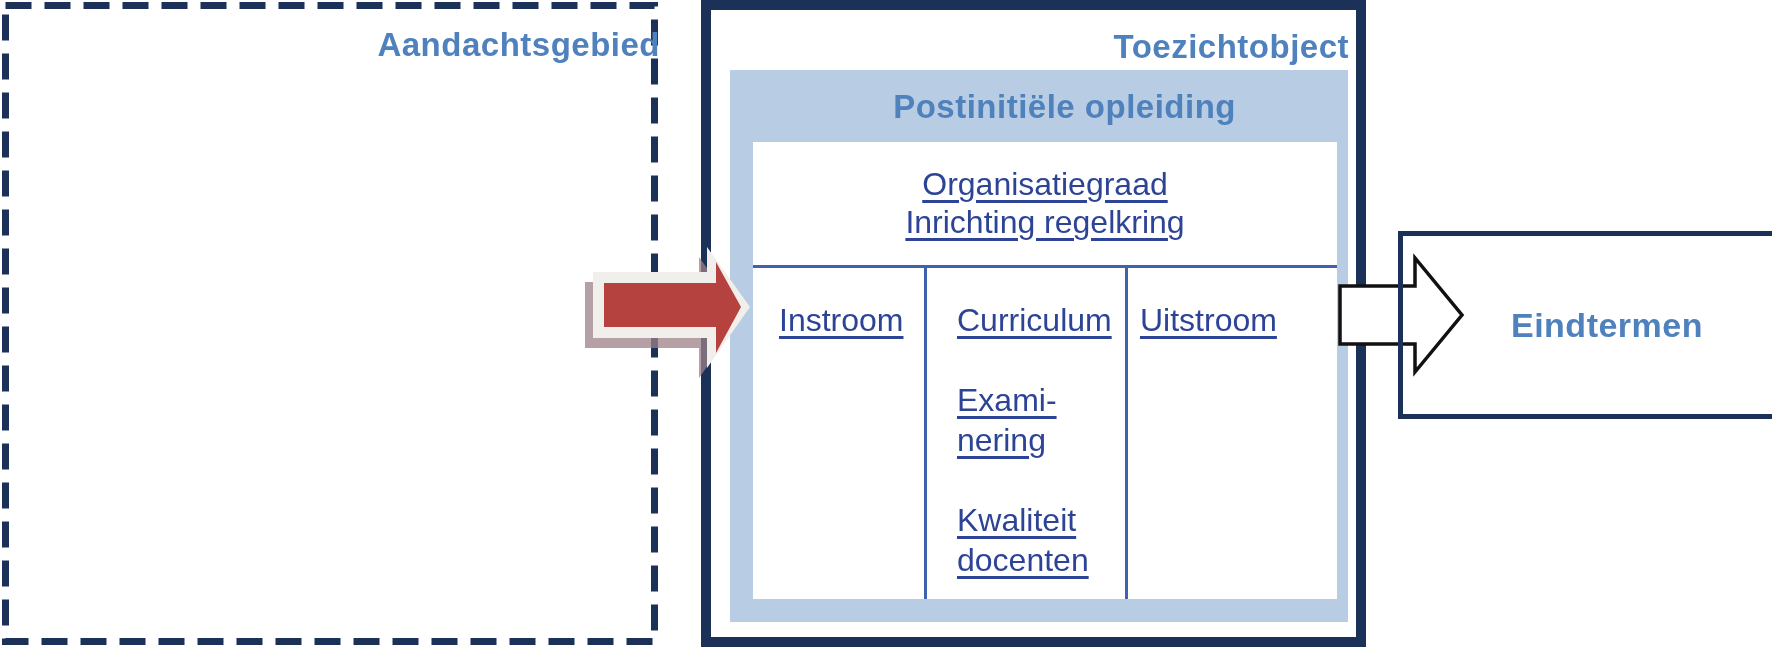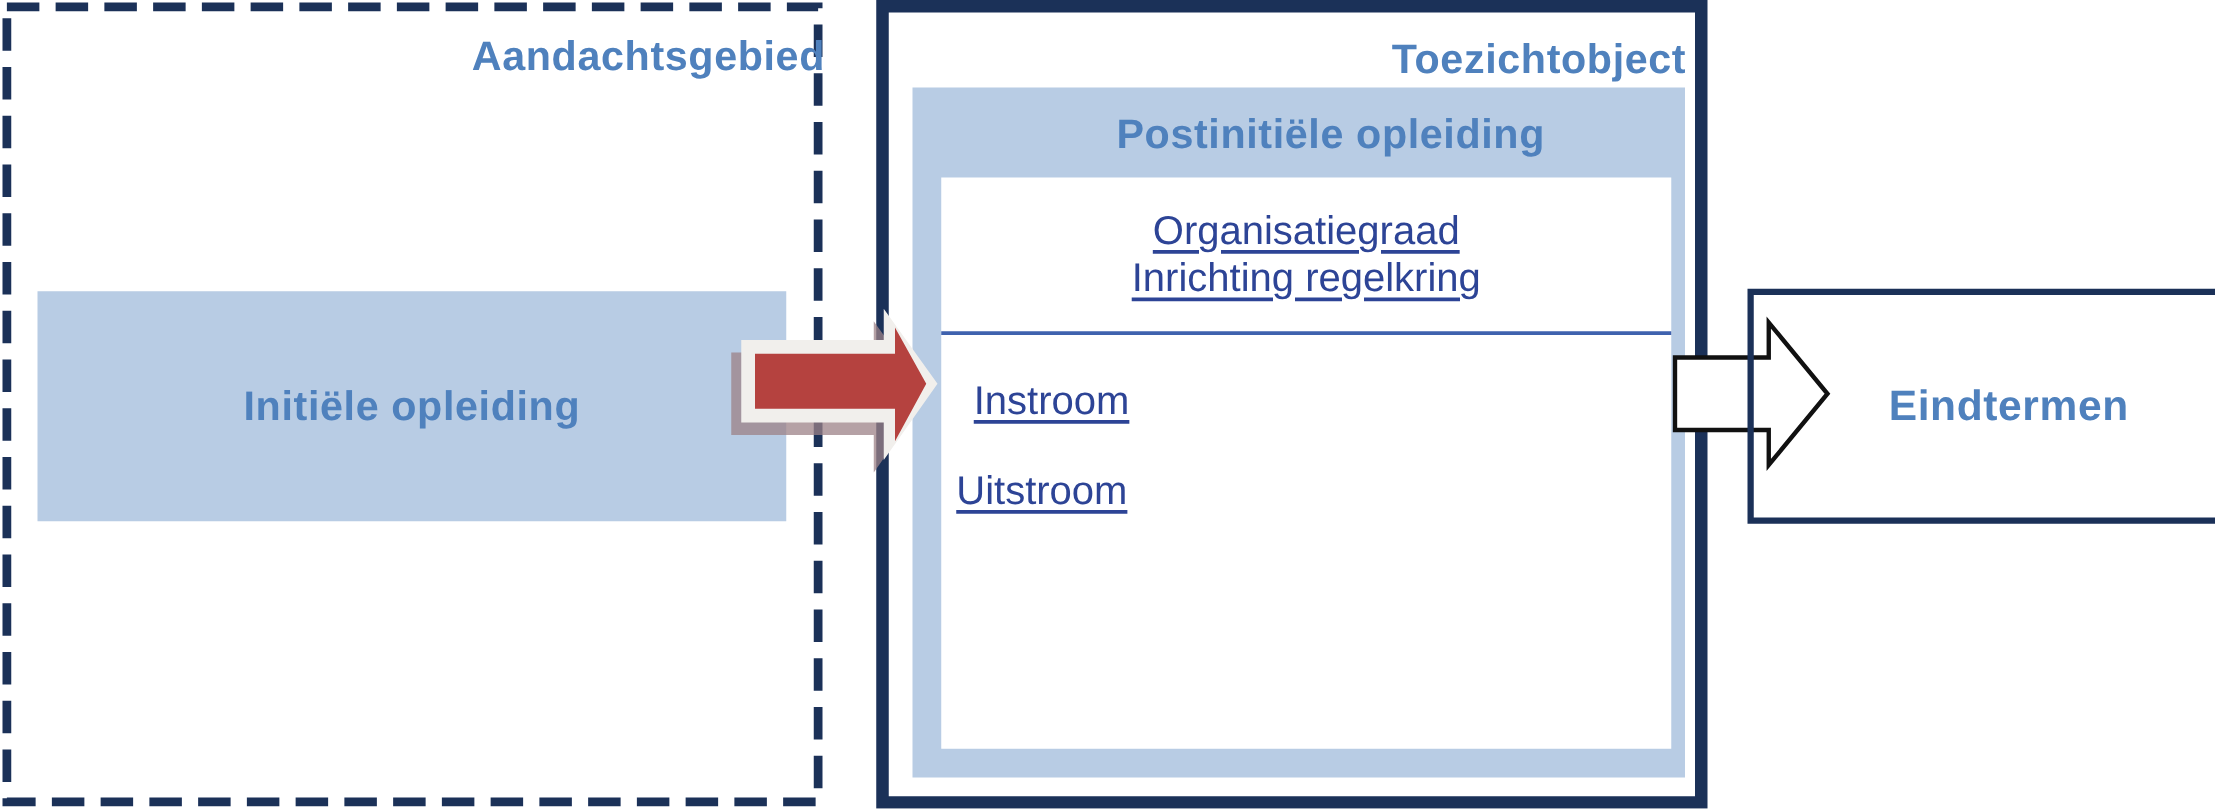--- a/index.html
+++ b/index.html
@@ -32,21 +32,21 @@
     display:flex;flex-direction:column;box-sizing:border-box;
   }
   #top-section{
     height:126px;box-sizing:border-box;border-bottom:3px solid #3f62ae;
     padding-top:23px;text-align:center;
   }
   .navlink{
     color:#2d4496;font-size:32px;line-height:38px;
     text-decoration:underline;text-decoration-thickness:2.5px;text-underline-offset:5px;text-align:center;
   }
-  #columns{flex:1;display:flex;flex-direction:column;}
+  #columns{flex:1;display:flex;flex-direction:row;}
   .col{box-sizing:border-box;padding-top:32px;}
   #col-1{width:171px;padding-left:26px;}
   #col-2{width:204px;padding-left:30px;border-left:3px solid #3f62ae;border-right:3px solid #3f62ae;}
   #col-3{flex:1;padding-left:12px;}
   .line{min-height:40px;line-height:40px;font-size:32px;color:#2d4496;}
   .line:not(:empty){text-decoration:underline;text-decoration-thickness:2.5px;text-underline-offset:5px;}
   
   #red-arrow-svg{left:575px;top:235px;z-index:5;}
   #white-arrow-svg{left:1330px;top:248px;z-index:5;}
   
@@ -61,23 +61,20 @@
 <body>
 
 <div id="canvas">
 
   <svg id="dashed-box-svg" class="abs" width="660" height="647" viewBox="0 0 660 647">
     <rect x="5.5" y="5.5" width="649" height="636" fill="none" stroke="#1b3158" stroke-width="7" stroke-dasharray="26 13"></rect>
   </svg>
 
   <div id="left-title" class="abs heading">Aandachtsgebied</div>
 
-  <div id="initiele-box" class="abs">
-    <span class="heading">Initiële opleiding</span>
-  </div>
 
   <svg id="red-arrow-svg" class="abs" width="195" height="155" viewBox="575 235 195 155">
     <polygon points="593,272 707,272 707,247 750,307 707,368 707,338 593,338" transform="translate(-8,10)" fill="#9c8287" opacity="0.75"></polygon>
     <polygon points="593,272 707,272 707,247 750,307 707,368 707,338 593,338" fill="#f1efec"></polygon>
     <polygon points="604,283 716,283 716,262 741,307 716,353 716,327 604,327" fill="#b5423f"></polygon>
   </svg>
 
   <div id="toezicht-box" class="abs"></div>
 
   <div id="middle-title" class="abs heading">Toezichtobject</div>
@@ -88,20 +85,29 @@
 
   <div id="white-inner" class="abs">
     <div id="top-section">
       <div class="navlink">Organisatiegraad</div>
       <div class="navlink">Inrichting regelkring</div>
     </div>
     <div id="columns">
       <div id="col-1" class="col">
         <div class="line">Instroom</div>
       </div>
+      <div id="col-2" class="col">
+        <div class="line">Curriculum</div>
+        <div class="line"></div>
+        <div class="line">Exami-</div>
+        <div class="line">nering</div>
+        <div class="line"></div>
+        <div class="line">Kwaliteit</div>
+        <div class="line">docenten</div>
+      </div>
       <div id="col-3" class="col">
         <div class="line">Uitstroom</div>
       </div>
     </div>
   </div>
 
   <svg id="white-arrow-svg" class="abs" width="145" height="135" viewBox="1330 248 145 135">
     <polygon points="1340,286 1415,286 1415,258 1462,315 1415,372 1415,344 1340,344" fill="#ffffff" stroke="#111111" stroke-width="3.5"></polygon>
   </svg>
 

